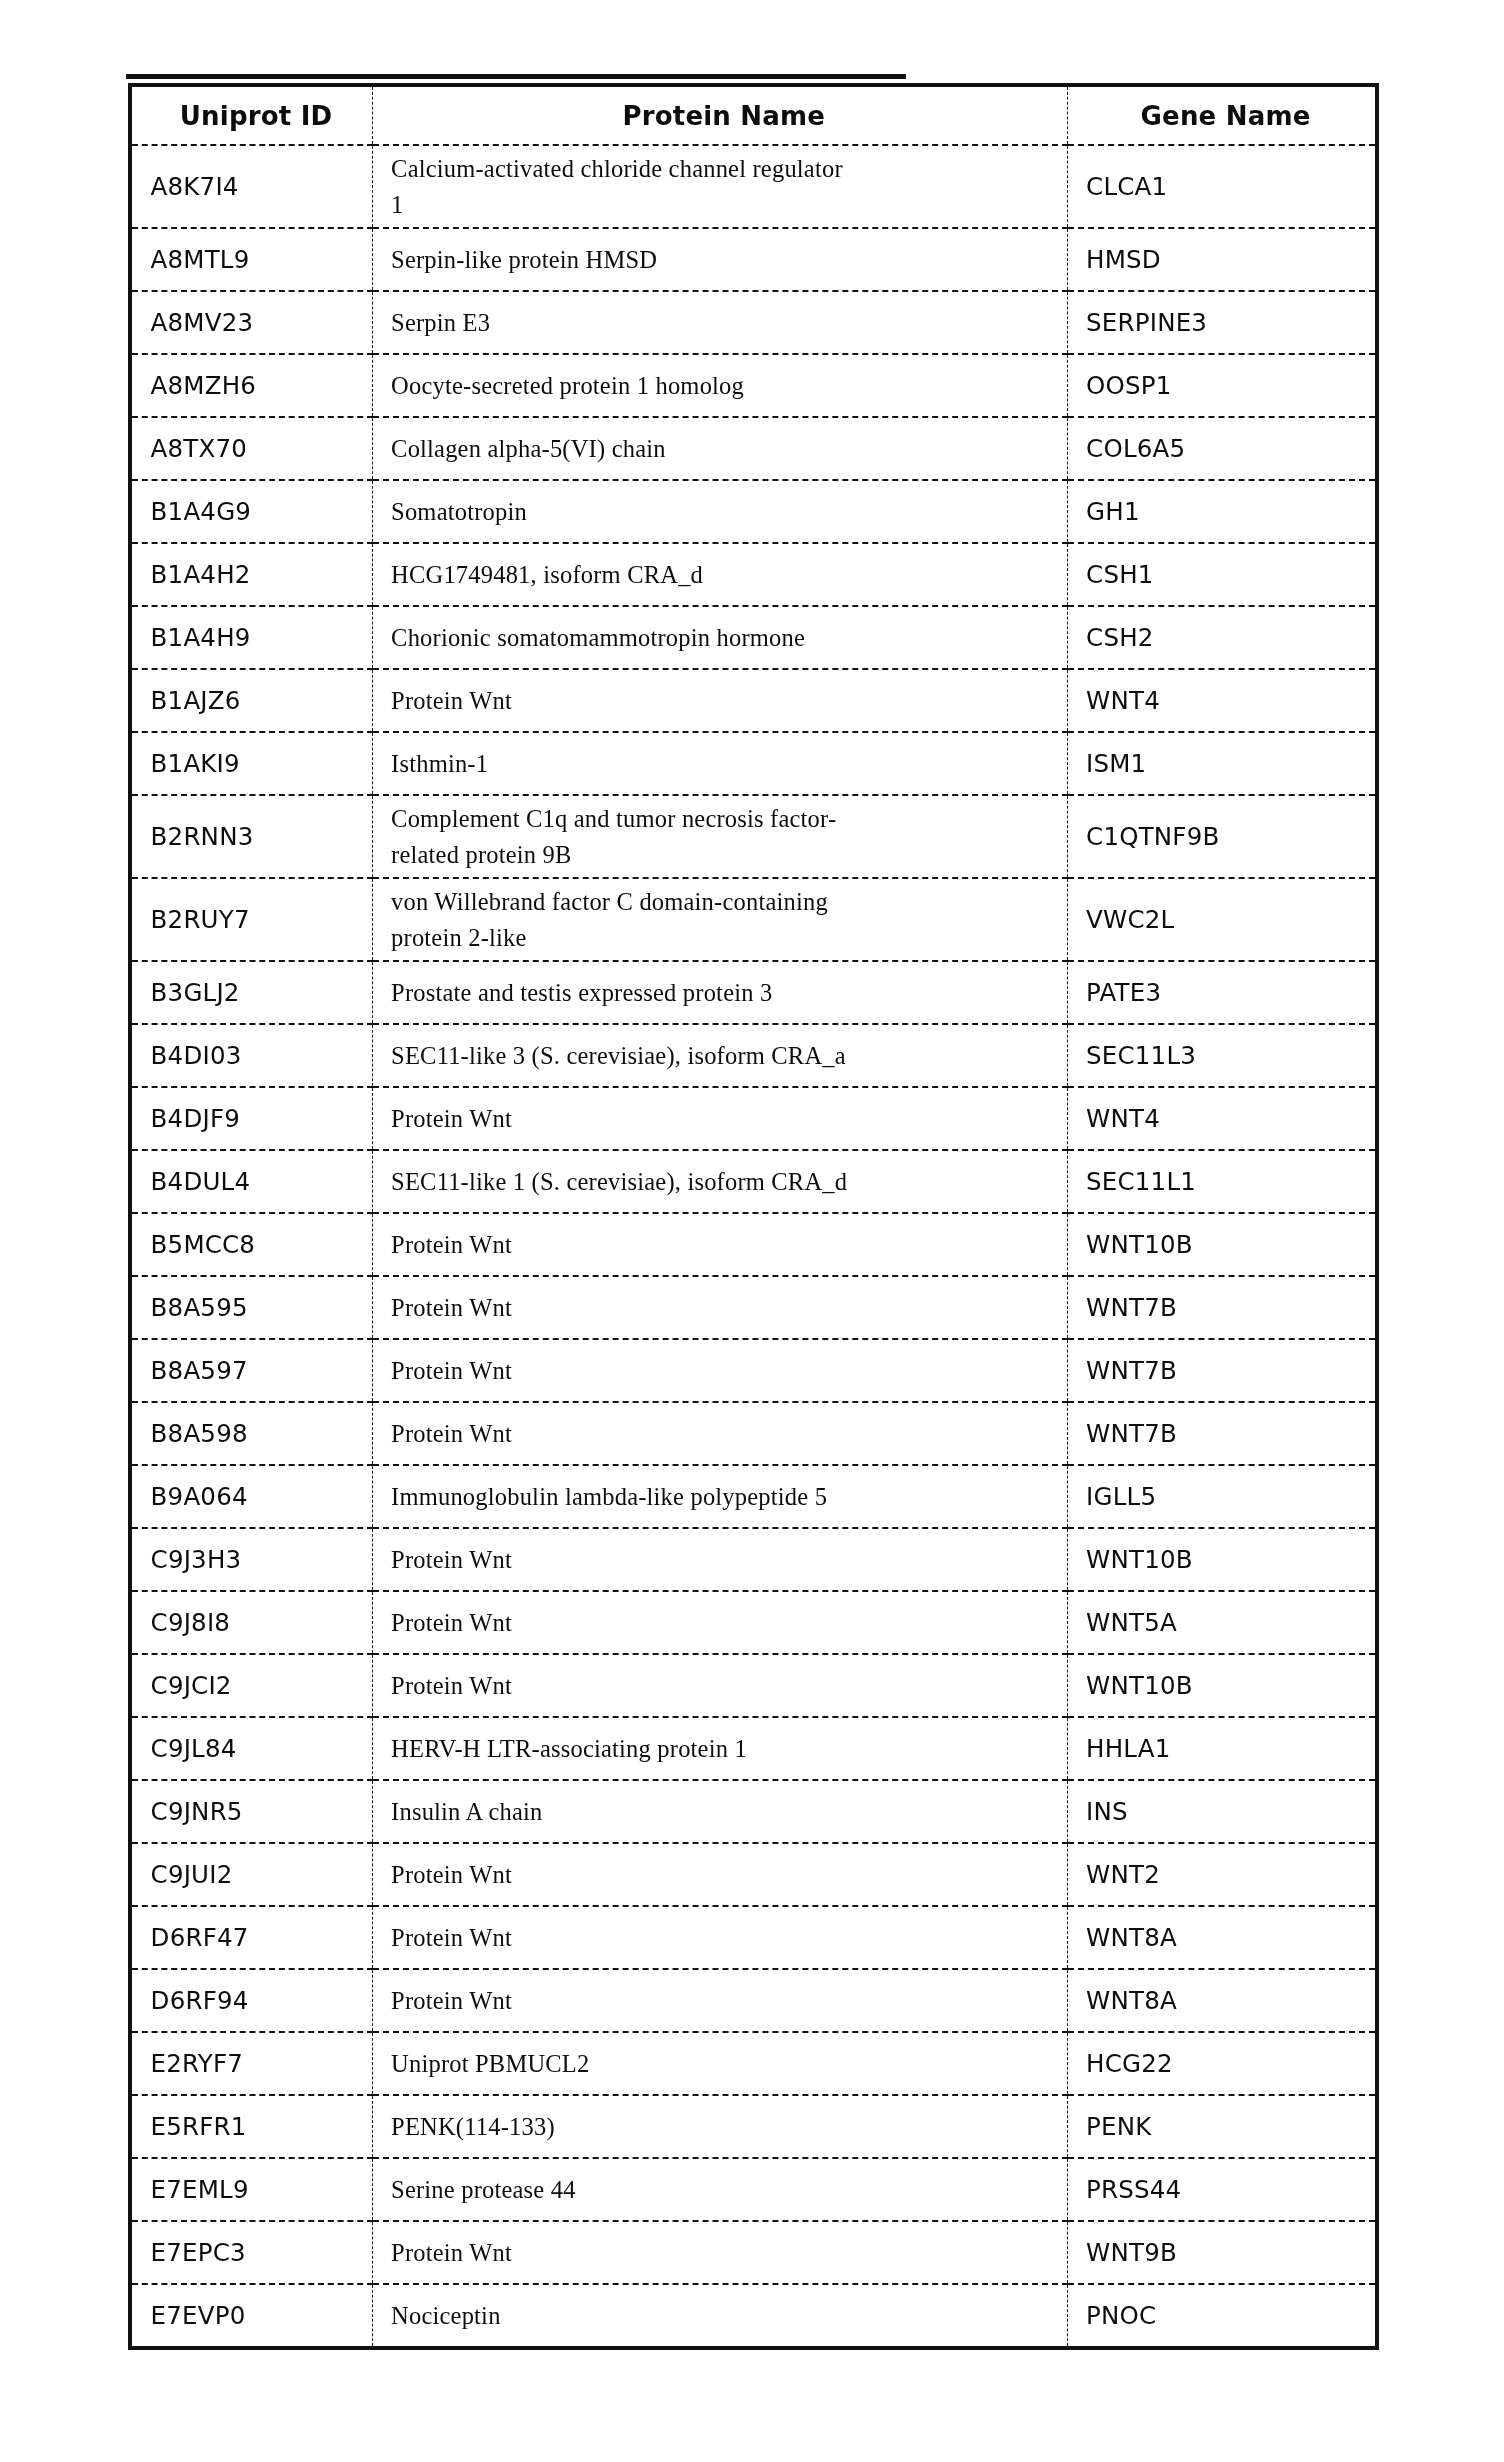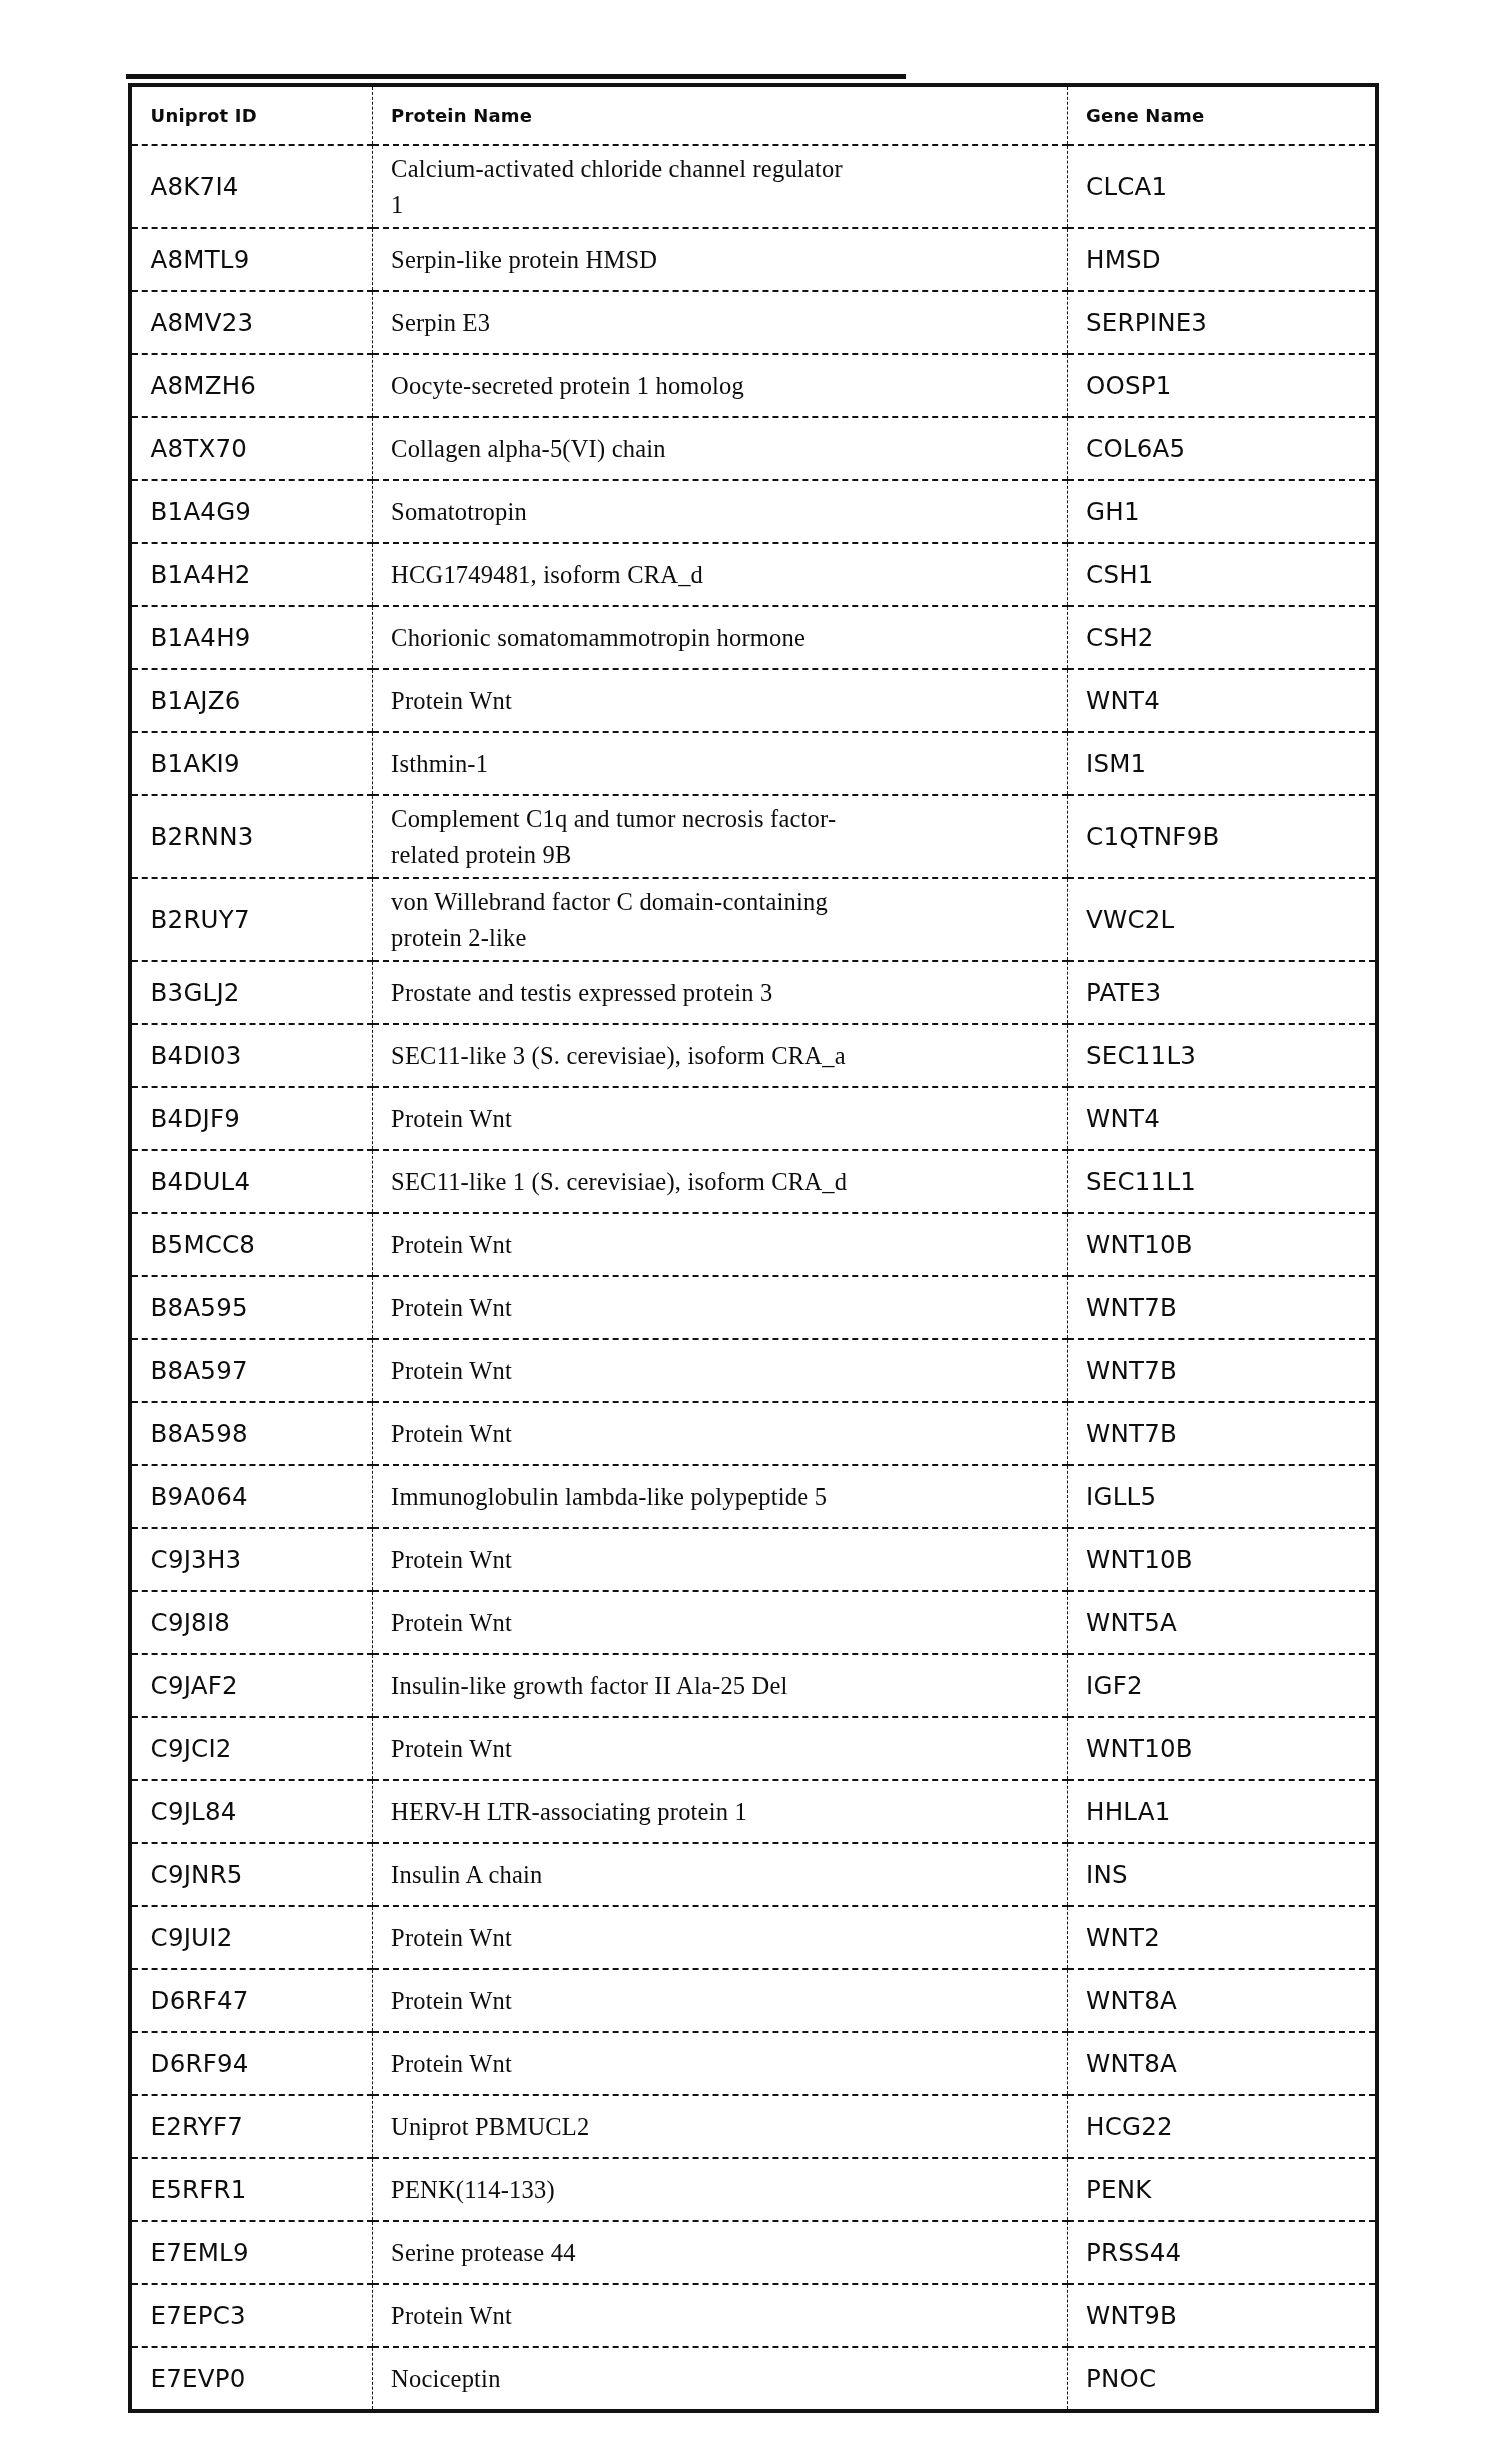--- a/index.html
+++ b/index.html
@@ -41,23 +41,24 @@
     border-right: 1.7px dashed #161616;
     border-top: 2.5px dashed #121212;
     border-bottom: 2.5px dashed #121212;
     text-align: left;
     vertical-align: middle;
     padding: 5px 10px 5px 18.6px;
     overflow: hidden;
   }
   .protein-table th {
     height: 47px;
-    font-size: 18px;
+    font-size: 26px;
     font-weight: bold;
     letter-spacing: 0.2px;
+    text-align: center;
   }
   .protein-table td {
     height: 51px;
     font-size: 24.5px;
     font-weight: normal;
     line-height: 1.45;
     letter-spacing: 0.2px;
   }
   td.protein-name-cell {
     white-space: pre-line;
@@ -195,25 +196,20 @@
     <td class="uniprot-id-cell">C9J3H3</td>
     <td class="protein-name-cell">Protein Wnt</td>
     <td class="gene-name-cell">WNT10B</td>
   </tr>
       <tr>
     <td class="uniprot-id-cell">C9J8I8</td>
     <td class="protein-name-cell">Protein Wnt</td>
     <td class="gene-name-cell">WNT5A</td>
   </tr>
       <tr>
-    <td class="uniprot-id-cell">C9JAF2</td>
-    <td class="protein-name-cell">Insulin-like growth factor II Ala-25 Del</td>
-    <td class="gene-name-cell">IGF2</td>
-  </tr>
-      <tr>
     <td class="uniprot-id-cell">C9JCI2</td>
     <td class="protein-name-cell">Protein Wnt</td>
     <td class="gene-name-cell">WNT10B</td>
   </tr>
       <tr>
     <td class="uniprot-id-cell">C9JL84</td>
     <td class="protein-name-cell">HERV-H LTR-associating protein 1</td>
     <td class="gene-name-cell">HHLA1</td>
   </tr>
       <tr>

